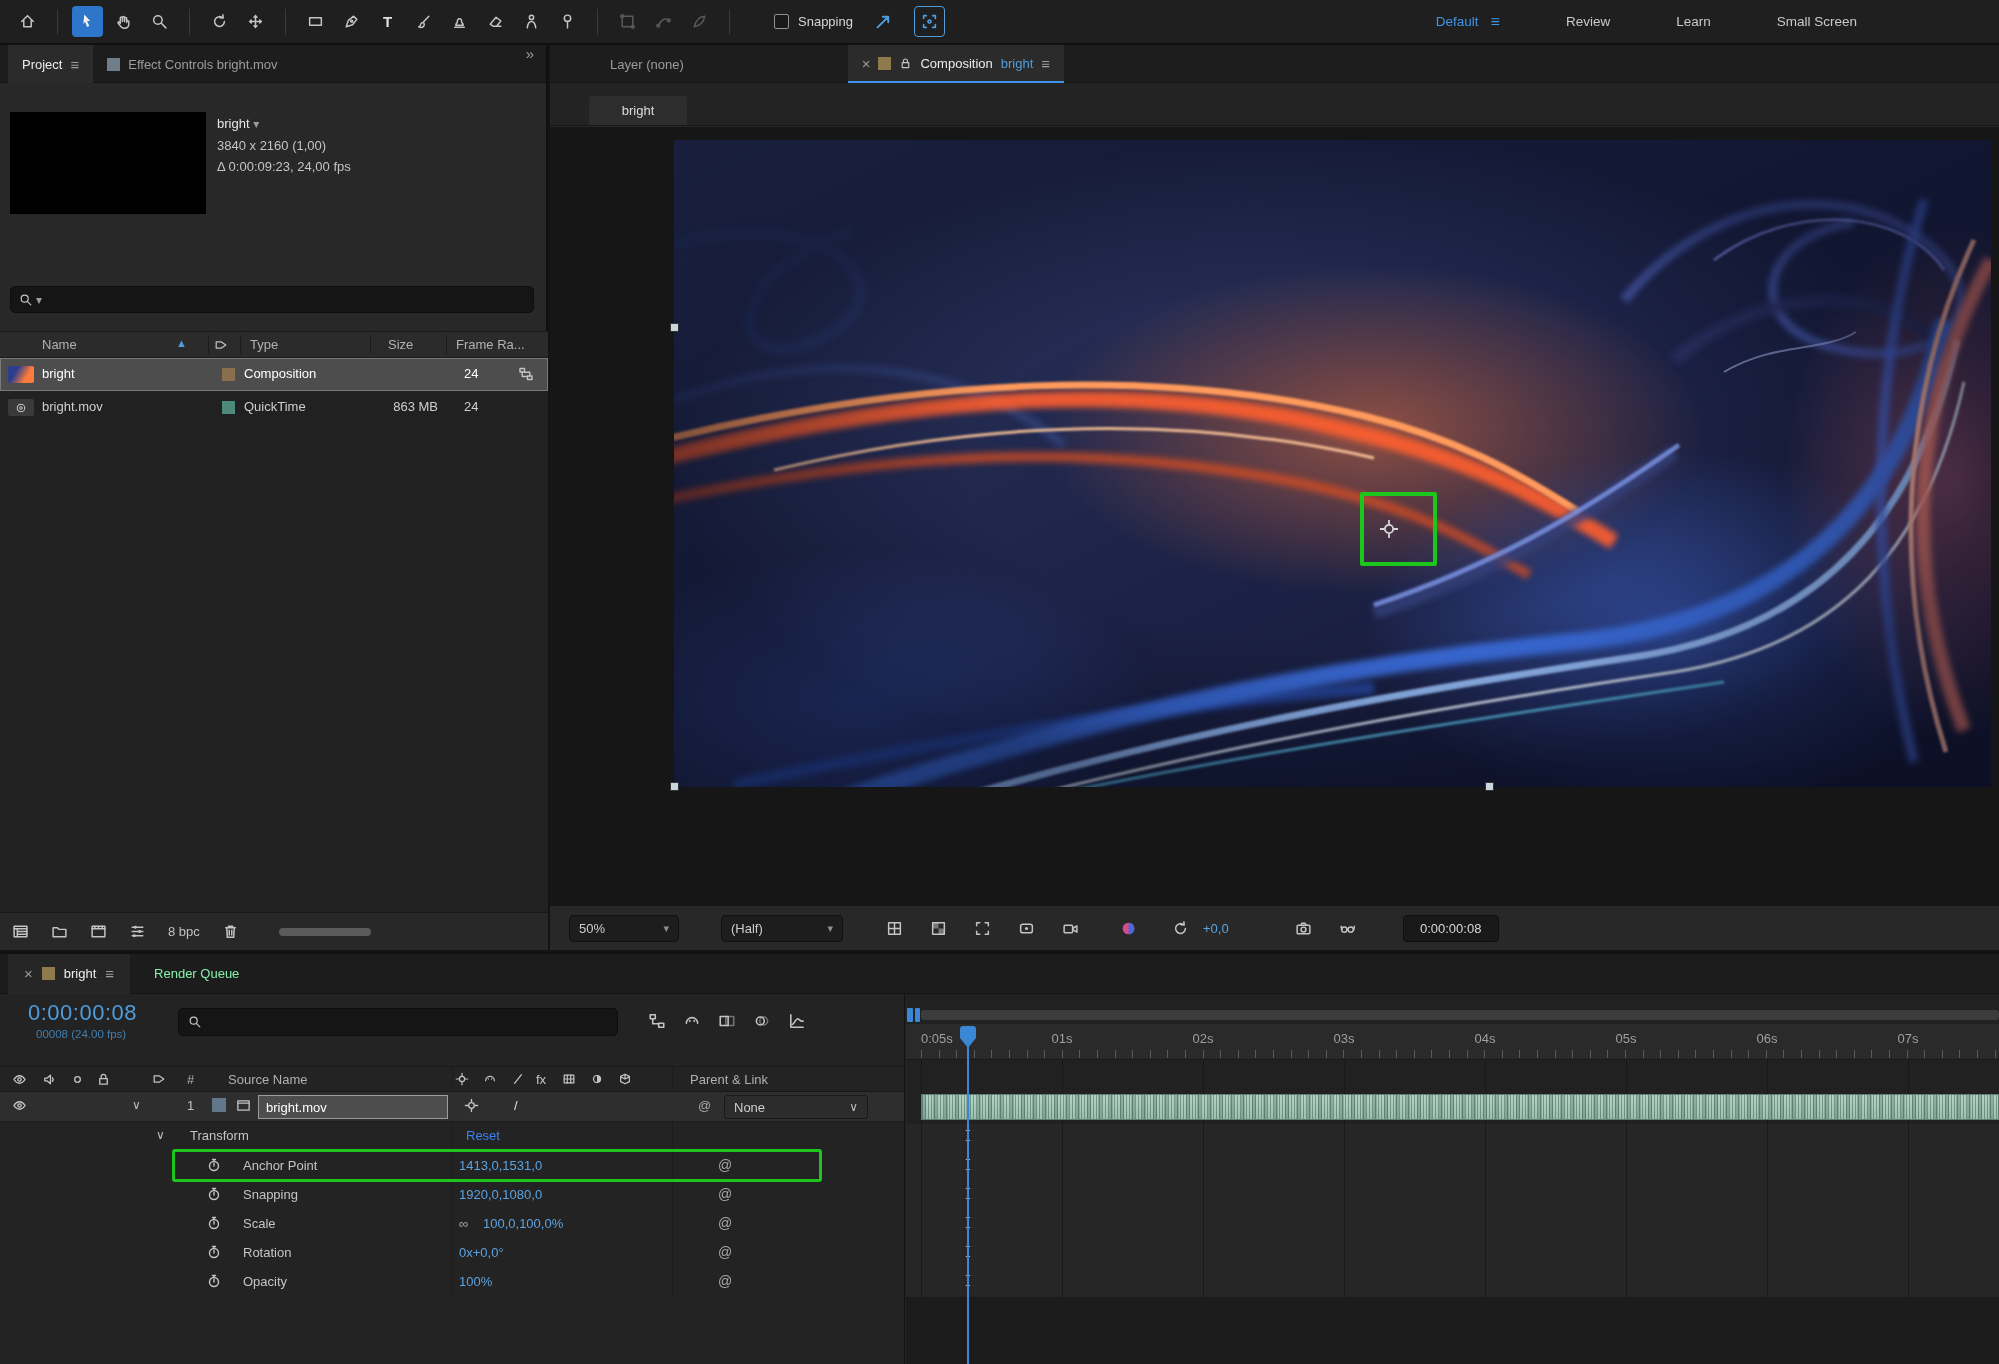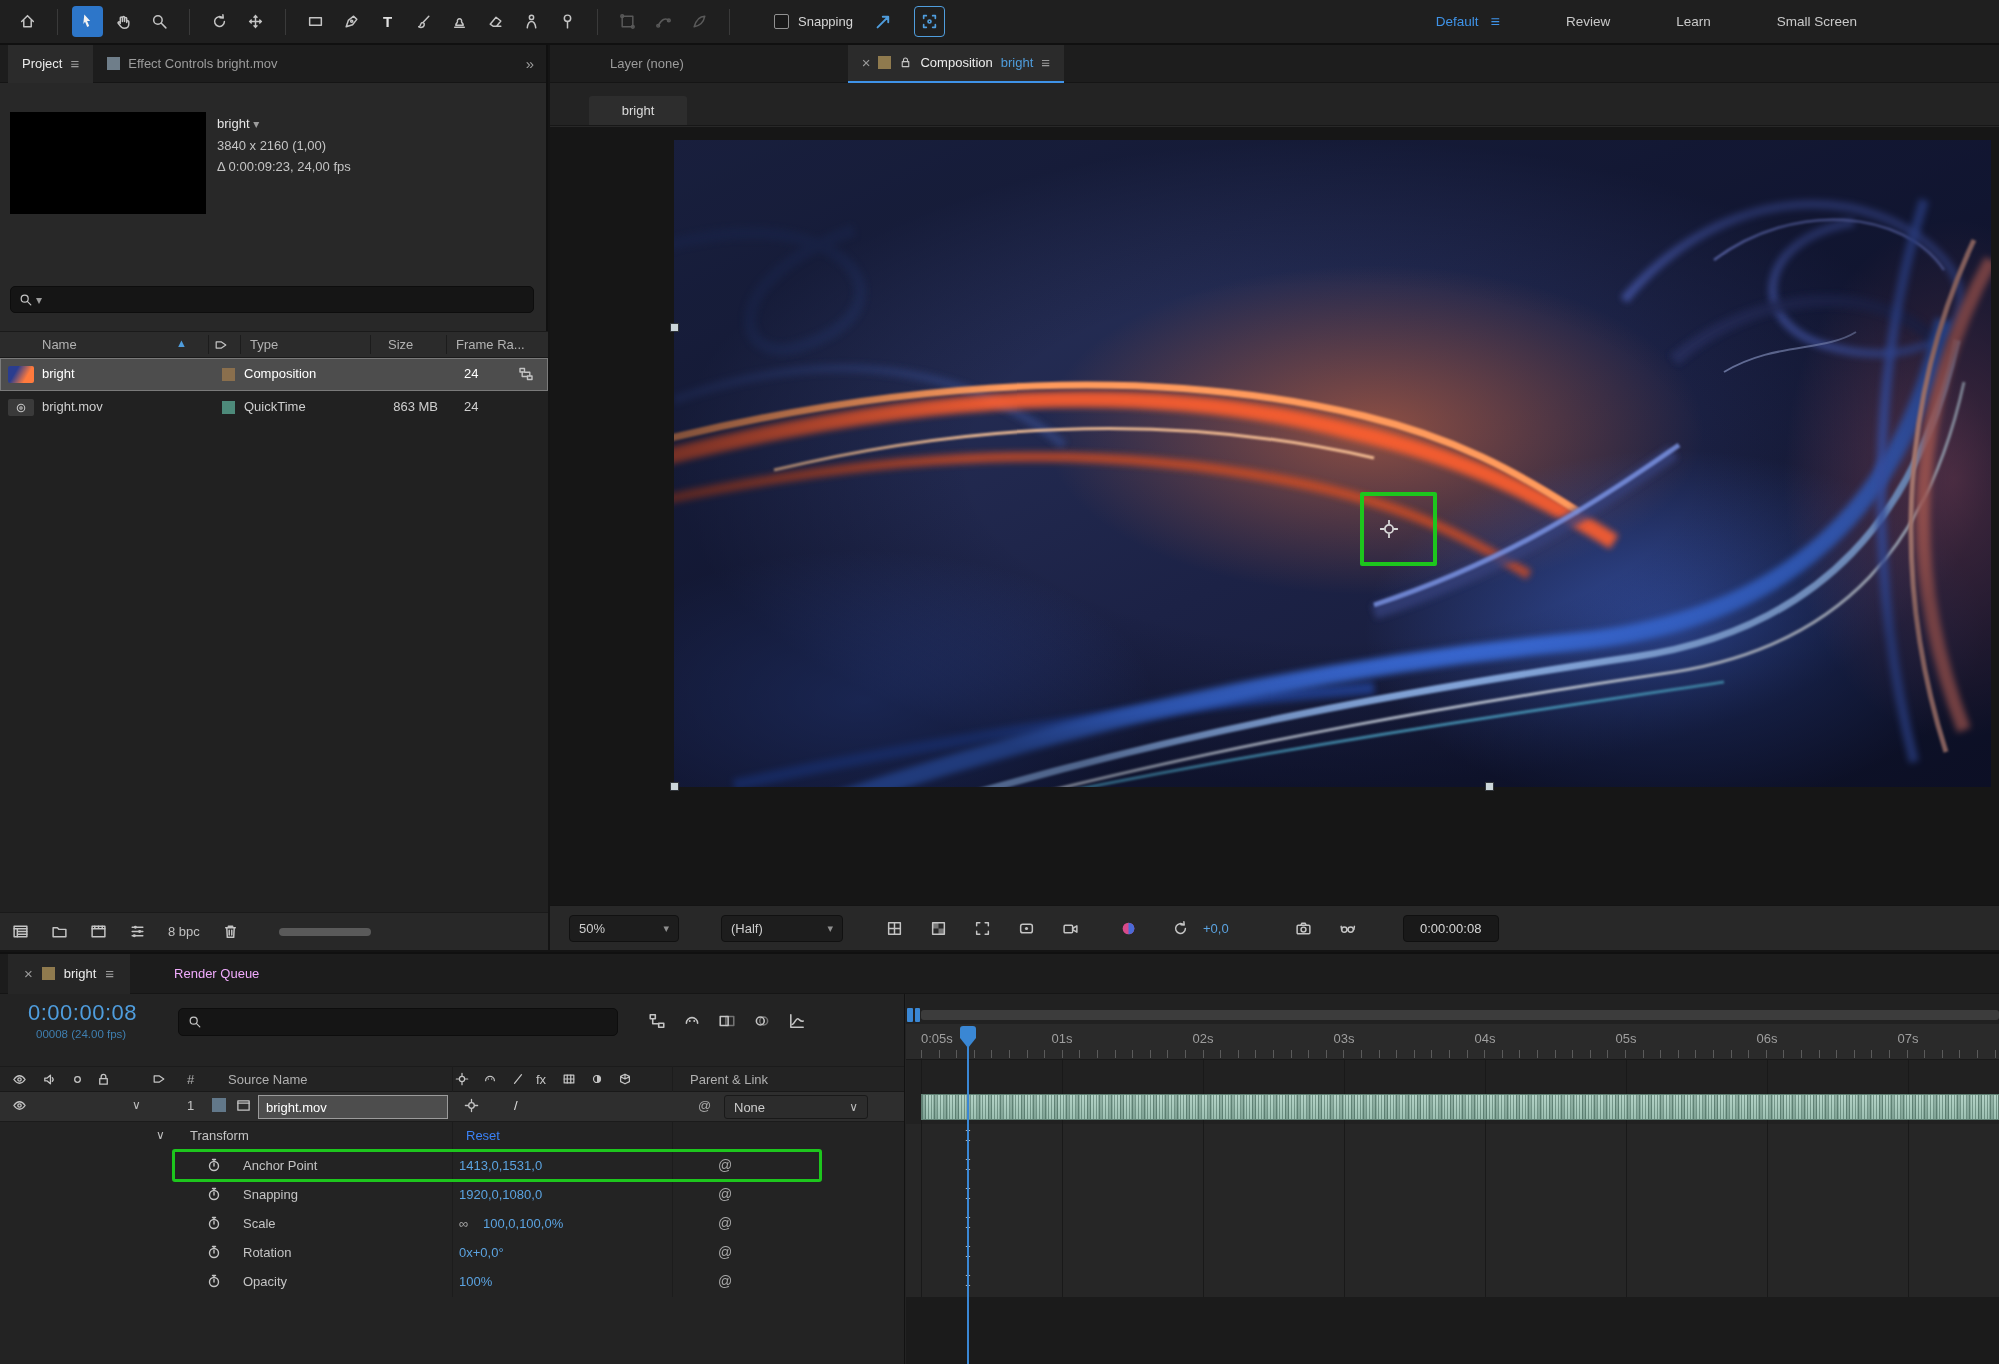--- a/index.html
+++ b/index.html
@@ -19,21 +19,21 @@
 .checkbox{width:15px;height:15px;border:1px solid #919191;border-radius:2px;background:#191919;display:inline-block}
 .snapbtn{width:31px;height:31px;display:flex;align-items:center;justify-content:center;border:none;background:transparent;margin-left:10px}
 .snapbtn.bordered{border:1px solid #4f9ddd;border-radius:4px}
 .tb-right{margin-left:auto;display:flex;align-items:center;padding-right:130px}
 .ws{color:#c9c9c9;margin-left:66px;font-size:13.5px}
 .ws.active{color:#3f93e8;margin-left:0}
 .ws-menu{color:#3f93e8;margin-left:12px;font-size:16px}
 
 
 .panel{position:absolute;background:#282828}
-.panel-tabbar{height:38px;background:#1d1d1d;display:flex;align-items:center;border-bottom:1px solid #151515;padding:0 0 0 8px}
+.panel-tabbar{height:38px;background:#1d1d1d;display:flex;align-items:flex-start;border-bottom:1px solid #151515;padding:0 0 0 8px}
 .ptab{display:flex;align-items:center;gap:8px;height:38px;padding:0 14px;color:#9c9c9c}
 .ptab.active{background:#2b2b2b;color:#ececec}
 .tab-square{width:13px;height:13px;background:#8f7a4e;display:inline-block;flex:none}
 .tab-square.gray{background:#6f7e8a}
 .panel-menu,.close-x,.overflow-gl{color:#9c9c9c;font-size:15px}
 .glyph{font-size:12px;color:#9c9c9c}
 
 
 .project-panel{left:0;top:45px;width:548px;height:905px;border-right:2px solid #101010}
 .proj-body{position:relative;width:100%;height:867px;background:#282828}
@@ -82,21 +82,21 @@
 .dd .cdn{color:#8f8f8f;font-size:11px;margin-left:10px}
 .cf-ic{width:30px;height:28px;display:flex;align-items:center;justify-content:center;border:none;background:transparent}
 .exposure{color:#5ba3e0;margin-left:-6px}
 .timebox{height:27px;width:96px;background:#191919;border:1px solid #101010;border-radius:4px;color:#d8d8d8;display:flex;align-items:center;justify-content:center;margin-left:26px}
 
 
 .timeline-panel{left:0;top:952px;width:1999px;height:412px;background:#232323;border-top:2px solid #101010}
 .tl-tabbar{height:40px;background:#1c1c1c;display:flex;align-items:center;padding-left:8px;border-bottom:1px solid #151515}
 .tl-tab{display:flex;align-items:center;gap:9px;height:40px;padding:0 16px}
 .tl-tab.active{background:#262626;color:#ececec}
-.rq{color:#f0abfc;margin-left:44px}
+.rq{color:#86efac;margin-left:24px}
 .tl-body{position:absolute;left:0;top:40px;right:0;bottom:0}
 .tl-left{position:absolute;left:0;top:0;width:905px;height:100%;background:#232323;border-right:1px solid #121212}
 .tl-curtime{position:absolute;left:28px;top:6px;color:#4f9ddd;font-size:22px;letter-spacing:.5px}
 .tl-frameinfo{position:absolute;left:36px;top:34px;color:#3f7fb0;font-size:11.5px}
 .tl-search{position:absolute;left:178px;top:14px;width:440px;height:28px;background:#151515;border:1px solid #0d0d0d;border-radius:5px;display:flex;align-items:center;padding:0 9px;color:#8a8a8a}
 .tl-tbicons{position:absolute;left:648px;top:18px;display:flex;gap:17px}
 .tl-colheader{position:absolute;left:0;top:72px;width:100%;height:26px;background:#232323;border-top:1px solid #1b1b1b;border-bottom:1px solid #191919;color:#b0b0b0}
 .ch-abs{position:absolute;top:5px}
 .vline{position:absolute;top:72px;height:231px;width:1px;background:#1c1c1c}
 .tl-row{position:absolute;left:0;width:100%;color:#c4c4c4}

